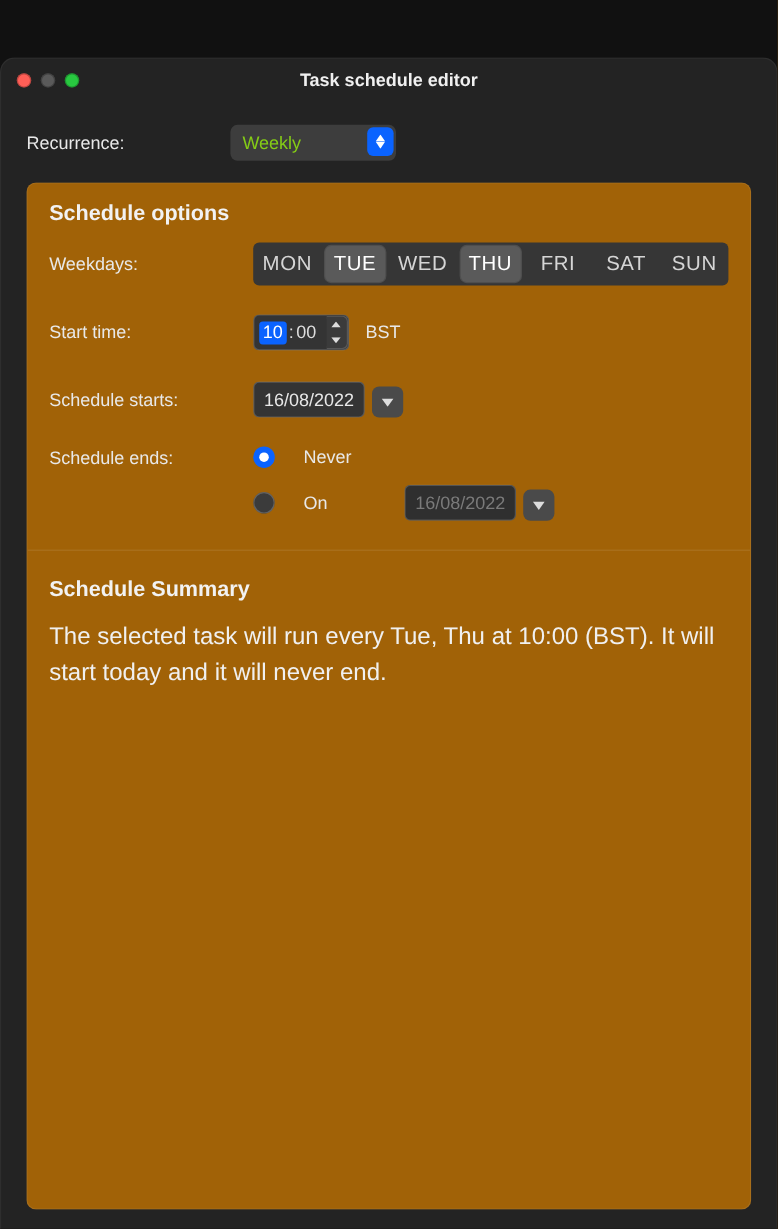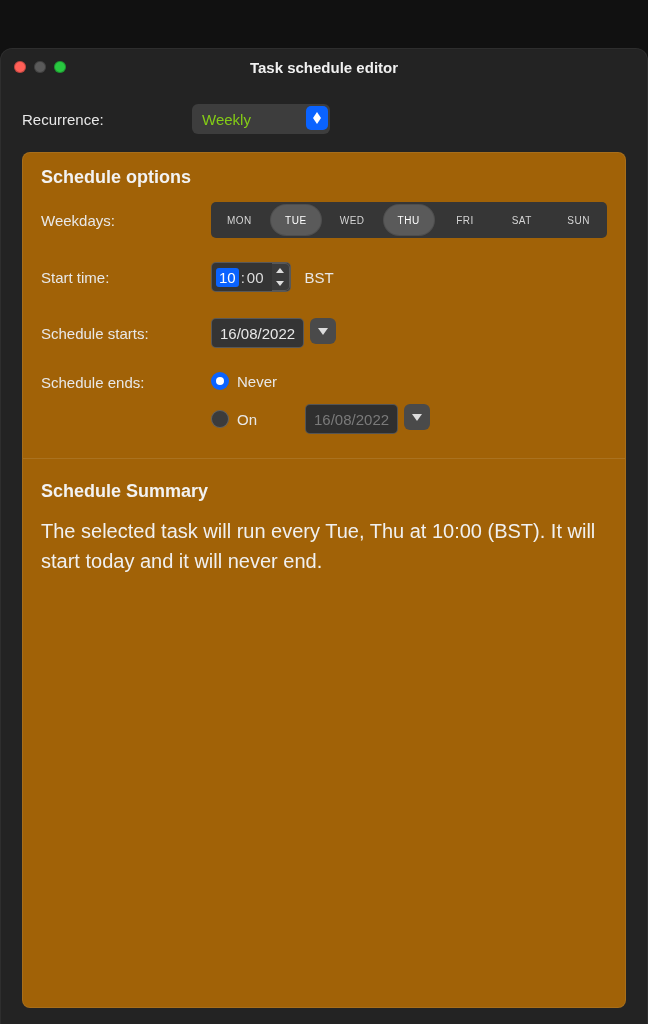--- a/index.html
+++ b/index.html
@@ -98,27 +98,27 @@
     display: flex;
     height: 36px;
     background: #363636;
     border-radius: 5px;
     align-items: stretch;
     overflow: hidden;
   }
   .weekdays .wd {
     flex:1;
     display:flex; align-items:center; justify-content:center;
-    font-size: 10px; letter-spacing: .5px;
+    font-size: 17px; letter-spacing: .5px;
     color:#d5d5d5;
     cursor: pointer;
   }
   .weekdays .wd.sel {
     background:#5a5a5a;
-    border-radius:15px;
+    border-radius:5px;
     margin:3px;
     flex: 0 0 auto;
     width: 50px;
     box-shadow: 0 0 0 1px rgba(255,255,255,0.12);
     color:#fff;
   }
 
   
   .timewrap { display:flex; align-items:center; gap:14px;}
   .timefield {
@@ -143,42 +143,42 @@
     border:1px solid rgba(255,255,255,0.15);
     border-left:none;
     border-radius:0 5px 5px 0;
     display:flex; flex-direction:column;
   }
   .stepper div{ flex:1; display:flex; align-items:center; justify-content:center;}
   .tz { color:#e8e8e8; font-size:15px; }
 
   
   .datefield {
-    display:flex; align-items:flex-start; gap:6px;
+    display:flex; align-items:flex-end; gap:6px;
   }
   .datefield .datebox{
     height:30px;
     background:#343434;
     border:1px solid rgba(255,255,255,0.18);
     border-radius:5px;
     padding:0 8px;
     display:flex; align-items:center;
     font-size:15px; color:#e8e8e8;
   }
   .datefield.disabled .datebox{ color:#7a7a7a; background:#2f2f2f;}
   .disclosure{
     width:26px; height:26px;
     background:#4a4a4a;
     border-radius:6px;
     display:flex; align-items:center; justify-content:center;
   }
 
   
   .radgroup { display:flex; flex-direction:column; gap:14px;}
-  .radrow { display:flex; align-items:center; gap:8px;}
+  .radrow { display:flex; align-items:center; gap:24px;}
   .radio{
     width:18px;height:18px;border-radius:50%;
     background:#3b3b3b;
     box-shadow: inset 0 0 0 1px rgba(255,255,255,0.2);
     position:relative;
   }
   .radio.checked{ background:#0a63ff; box-shadow:none;}
   .radio.checked::after{
     content:""; position:absolute; left:5px; top:5px;
     width:8px;height:8px;border-radius:50%; background:#fff;

